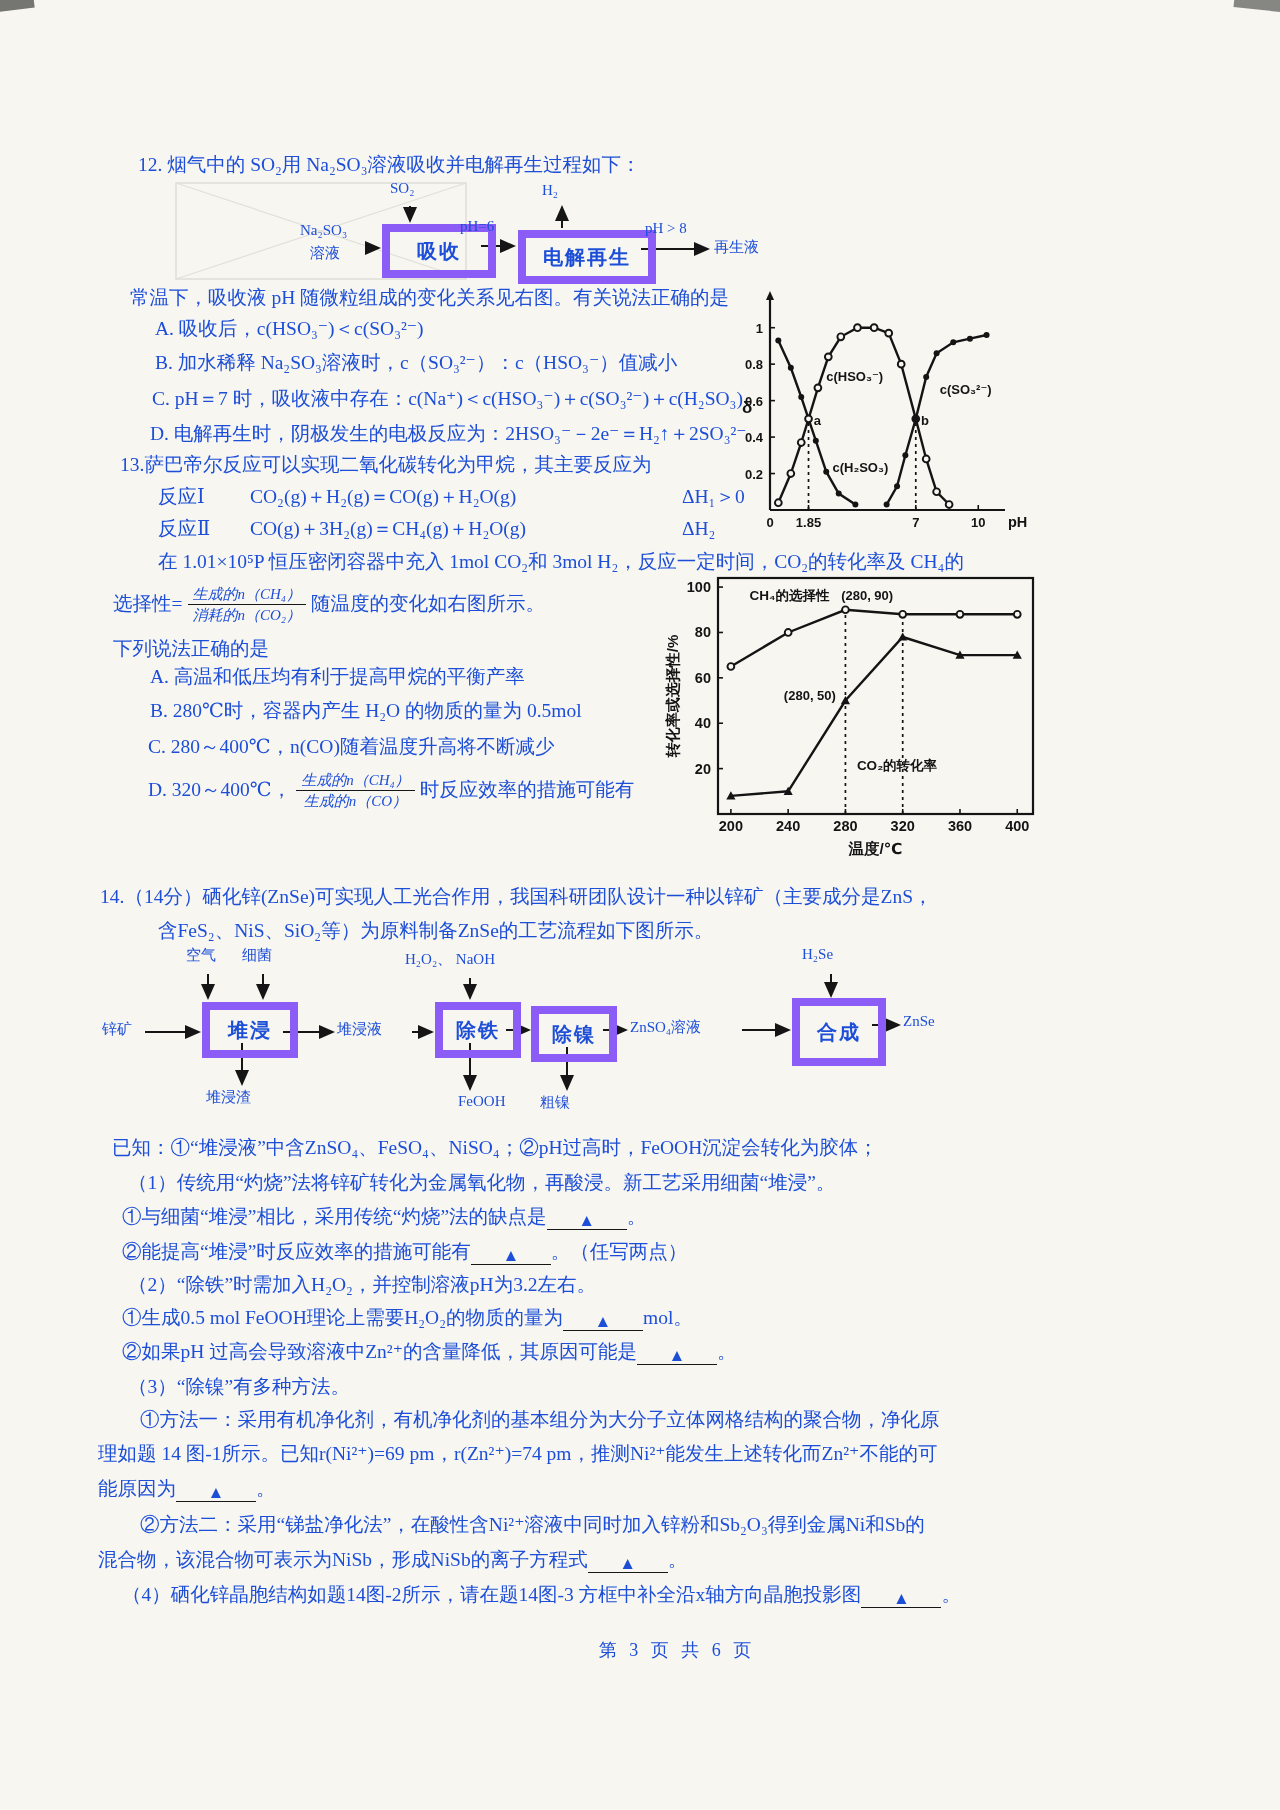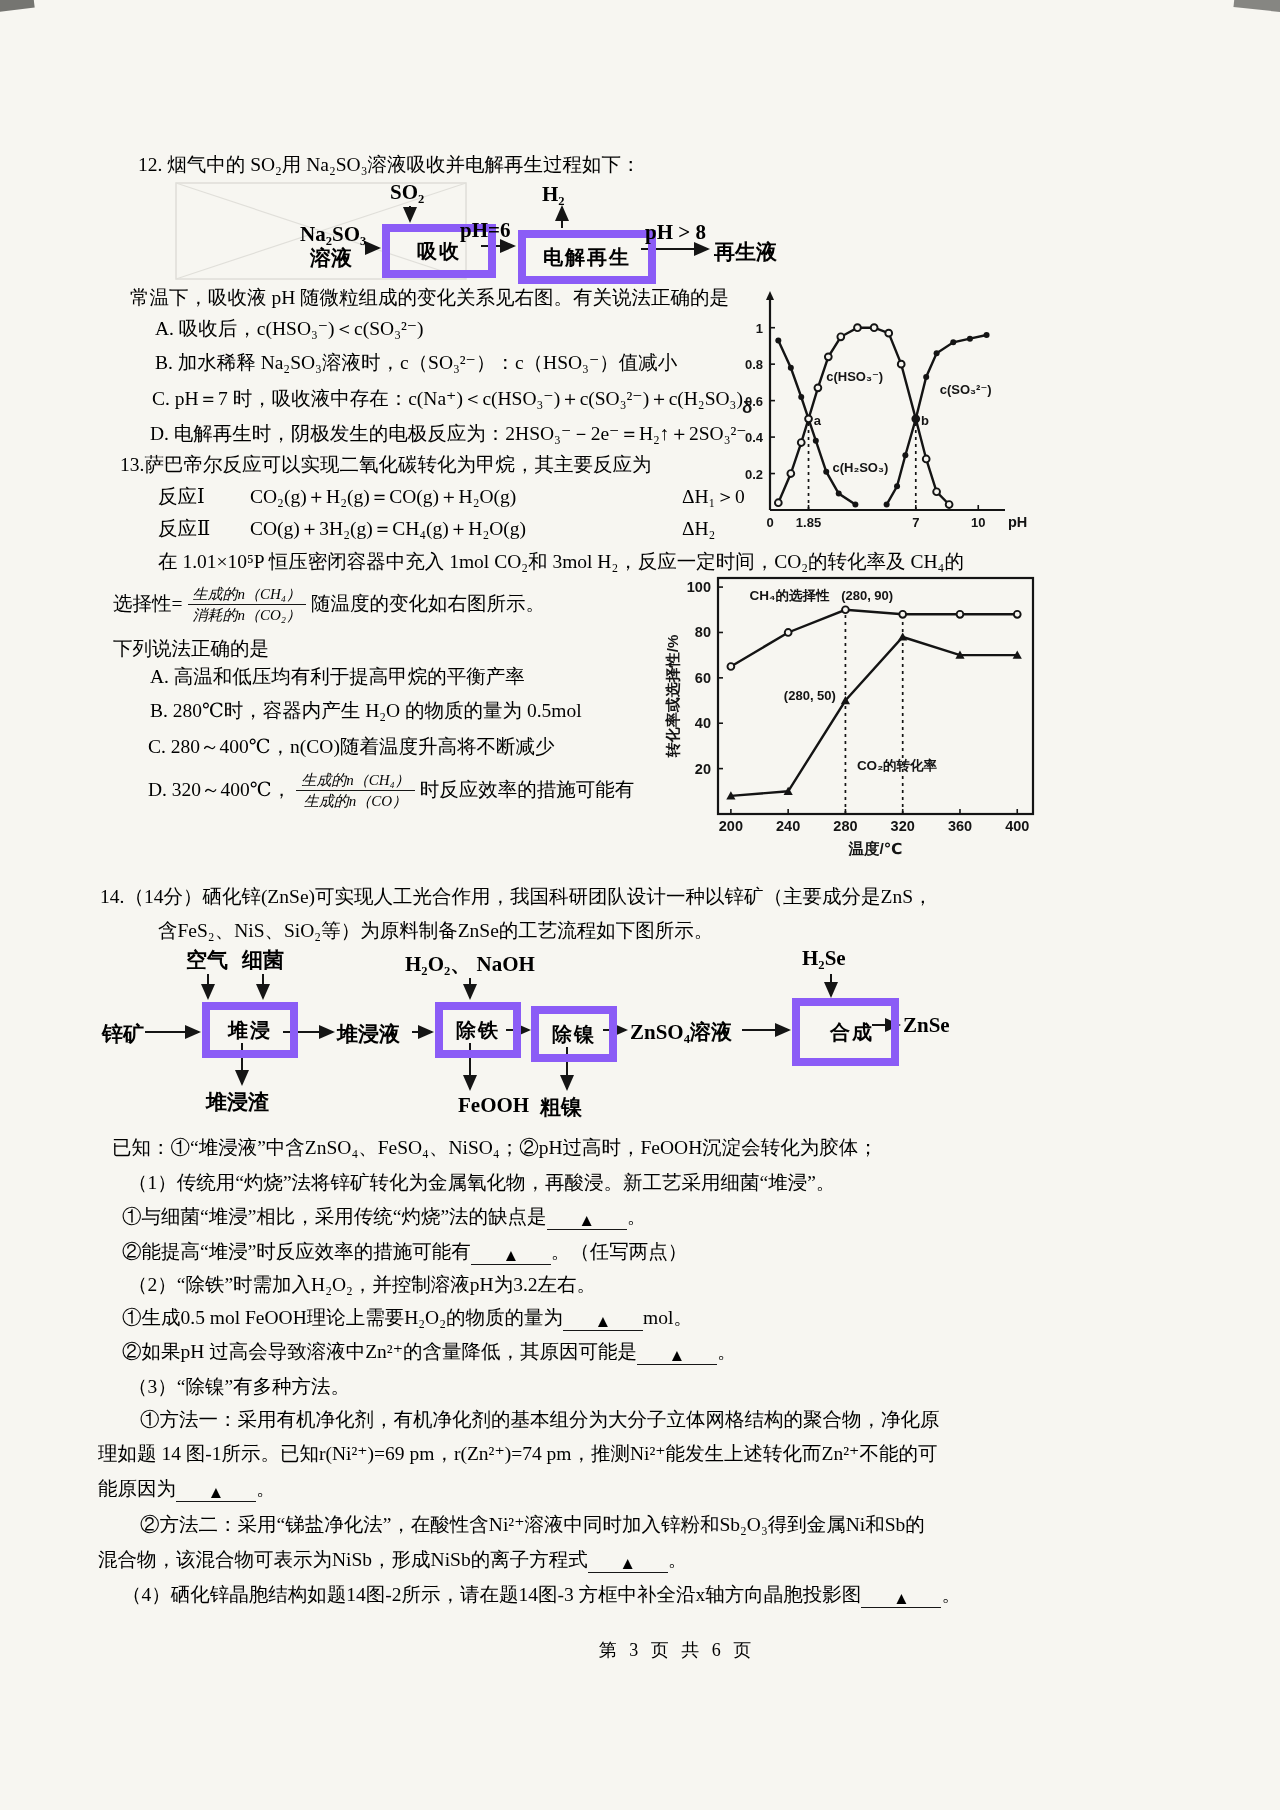--- a/index.html
+++ b/index.html
@@ -1,24 +1,24 @@
 <!DOCTYPE html>
 <html lang="zh"><head>
 <meta charset="utf-8">
 <style>
   html,body{margin:0;padding:0;}
   body{width:1280px;height:1810px;background:#eceae6;}
   .page{position:relative;width:1280px;height:1810px;background:#f7f6f1;
-        font-family:"Liberation Serif","DejaVu Serif",serif;color:#000000;overflow:hidden;}
+        font-family:"Liberation Serif","DejaVu Serif",serif;color:#1d4ed8;overflow:hidden;}
   .abs{position:absolute;}
   .t{font-size:19.5px;line-height:1.3;white-space:nowrap;}
   
   .fbox{position:absolute;border:8px solid #8b5cf6;display:flex;align-items:center;justify-content:center;
         font-weight:bold;font-size:20px;letter-spacing:2px;background:transparent;}
-  .flbl{position:absolute;font-weight:bold;font-size:21px;white-space:nowrap;}
+  .flbl{position:absolute;font-weight:normal;font-size:15px;white-space:nowrap;}
   .fsvg{position:absolute;left:0;top:0;}
   
   .frac{display:inline-block;vertical-align:middle;text-align:center;font-style:italic;
         font-size:15px;line-height:1.2;margin:0 5px;}
   .frac .num{display:block;border-bottom:1.5px solid #171717;padding:0 5px 1px;}
   .frac .den{display:block;padding:1px 5px 0;}
   .inlflex{display:flex;align-items:center;}
   
   .blank{display:inline-block;min-width:80px;border-bottom:1.7px solid #171717;
          text-align:center;line-height:1.0;vertical-align:-3px;font-size:17px;}
@@ -257,21 +257,21 @@
     <span class="flbl" style="left:237px;top:76px;">堆浸液</span>
     <span class="flbl" style="left:305px;top:6px;">H₂O₂、 NaOH</span>
     <div class="fbox" style="left:335px;top:58px;width:70px;height:40px;">
         <span>除铁</span>
       </div>
     <div class="fbox" style="left:431px;top:62px;width:70px;height:40px;">
         <span>除镍</span>
       </div>
     <span class="flbl" style="left:530px;top:74px;">ZnSO₄溶液</span>
     <span class="flbl" style="left:702px;top:2px;">H₂Se</span>
-    <div class="fbox" style="left:692px;top:54px;width:78px;height:52px;padding-left:13px;">
+    <div class="fbox" style="left:692px;top:54px;width:78px;height:52px;">
         <span>合成</span>
       </div>
     <span class="flbl" style="left:803px;top:69px;">ZnSe</span>
     <span class="flbl" style="left:106px;top:144px;">堆浸渣</span>
     <span class="flbl" style="left:358px;top:149px;text-align:center;">FeOOH</span>
     <span class="flbl" style="left:440px;top:149px;">粗镍</span>
   </div>
 
   <div class="abs t" style="left:112px;top:1135px;">已知：①“堆浸液”中含ZnSO₄、FeSO₄、NiSO₄；②pH过高时，FeOOH沉淀会转化为胶体；</div>
   <div class="abs t" style="left:128px;top:1170px;">（1）传统用“灼烧”法将锌矿转化为金属氧化物，再酸浸。新工艺采用细菌“堆浸”。</div>

